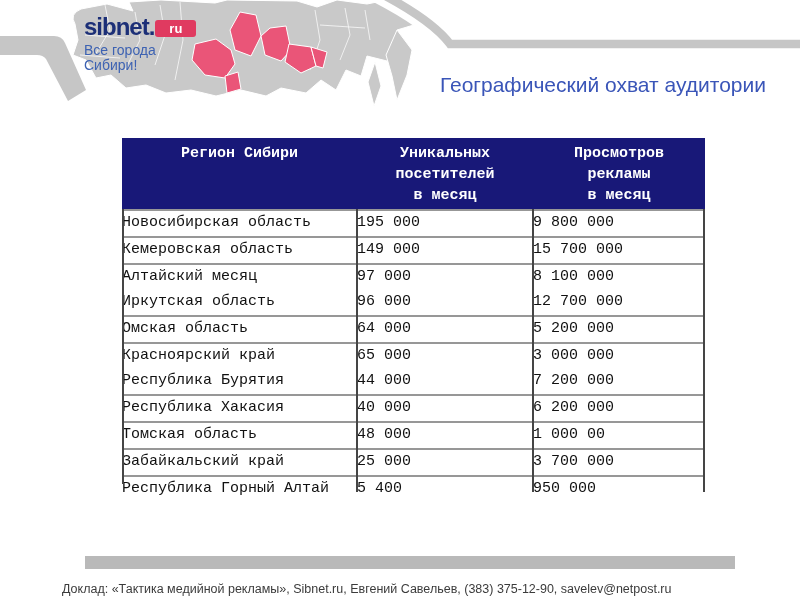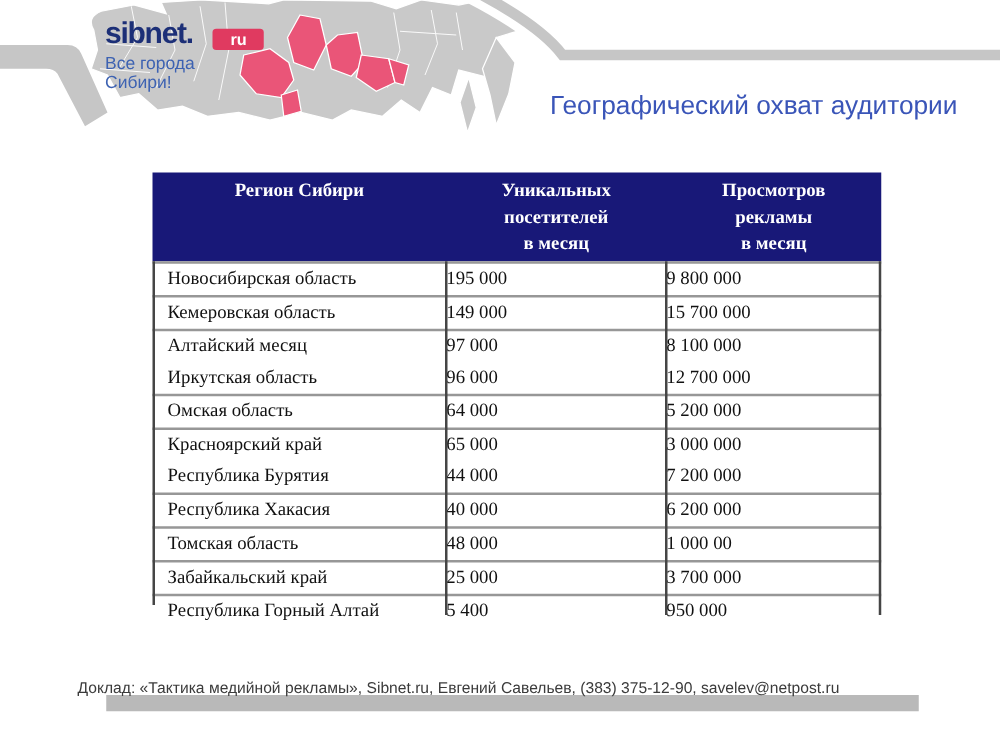--- a/index.html
+++ b/index.html
@@ -6,66 +6,66 @@
   #slide {
     position:relative; width:800px; height:600px; background:#fff;
     overflow:hidden; font-family:"Liberation Sans", sans-serif;
   }
   
   #map-wrap   { position:absolute; left:65px; top:0; width:360px; height:118px; z-index:1; }
   #curve-wrap { position:absolute; left:0; top:0; width:800px; height:130px; z-index:2; pointer-events:none; }
   #swoosh-wrap{ position:absolute; left:0; top:30px; width:100px; height:80px; z-index:2; }
   
   #logo { position:absolute; left:84px; top:14px; z-index:3; }
-  .brand-row { display:flex; align-items:flex-end;gap:15px; }
+  .brand-row { display:flex; align-items:center; }
   .brand-text {
     font-weight:bold; font-size:24px; letter-spacing:-1px;
     color:var(--logo-navy); line-height:26px;
   }
   .brand-badge {
     display:inline-block; background:var(--badge-red); color:#fff;
     font-weight:bold; font-size:13px; line-height:15px;
     padding:1px 14px; border-radius:3px; margin-left:1px; margin-top:3px;
   }
   .tagline {
     margin-top:3px; color:var(--tagline-blue);
     font-size:14px; line-height:15px; font-weight:normal;
   }
   
   #page-title {
     position:absolute; left:433px; top:73px; width:340px; z-index:3;
     color:var(--title-blue); font-size:21px; line-height:24px;text-align:center;
   }
   
   #geo-table { position:absolute; left:122px; top:138px; width:583px; z-index:3;
-               font-family:Liberation Serif, serif; }
+               font-family:Liberation Mono, monospace; }
   #table-header {
     display:grid; grid-template-columns:235px 176px 172px;
     background:var(--header-bg); color:#fff; height:71px;
     font-weight:bold; font-size:15px;
   }
   .header-cell { text-align:center; padding-top:5px; line-height:21px; }
   #table-body { position:relative; }
   .trow { display:grid; grid-template-columns:235px 176px 172px; height:25px;
           font-size:15px; color:#111; }
   .trow.group-start { border-top:2px solid var(--rule-gray); }
-  .cell-region { text-align:left; padding-left:12px; line-height:24px; white-space:nowrap; }
+  .cell-region { text-align:left; padding-left:0; line-height:24px; white-space:nowrap; }
   .cell-num    { text-align:left; line-height:24px; }
   .vline { position:absolute; top:0; width:2px; background:var(--divider-dark); }
   #vline-left  { left:0;     height:275px; }
   #vline-mid1  { left:234px; height:283px; }
   #vline-mid2  { left:410px; height:283px; }
   #vline-right { left:581px; height:283px; }
   
   #footer-bar {
     position:absolute; left:85px; top:556px; width:650px; height:13px;
     background:var(--bar-gray); z-index:3;
   }
   #footer-text {
-    position:absolute; left:62px; top:543px; width:700px; z-index:3;
+    position:absolute; left:62px; top:582px; width:700px; z-index:3;
     font-size:12.5px; color:#3b3b3b;
   }
 </style>
 </head>
 <body>
 
 <div id="slide">
 
   <div id="map-wrap">
     <svg width="360" height="118" viewBox="0 0 360 118">

